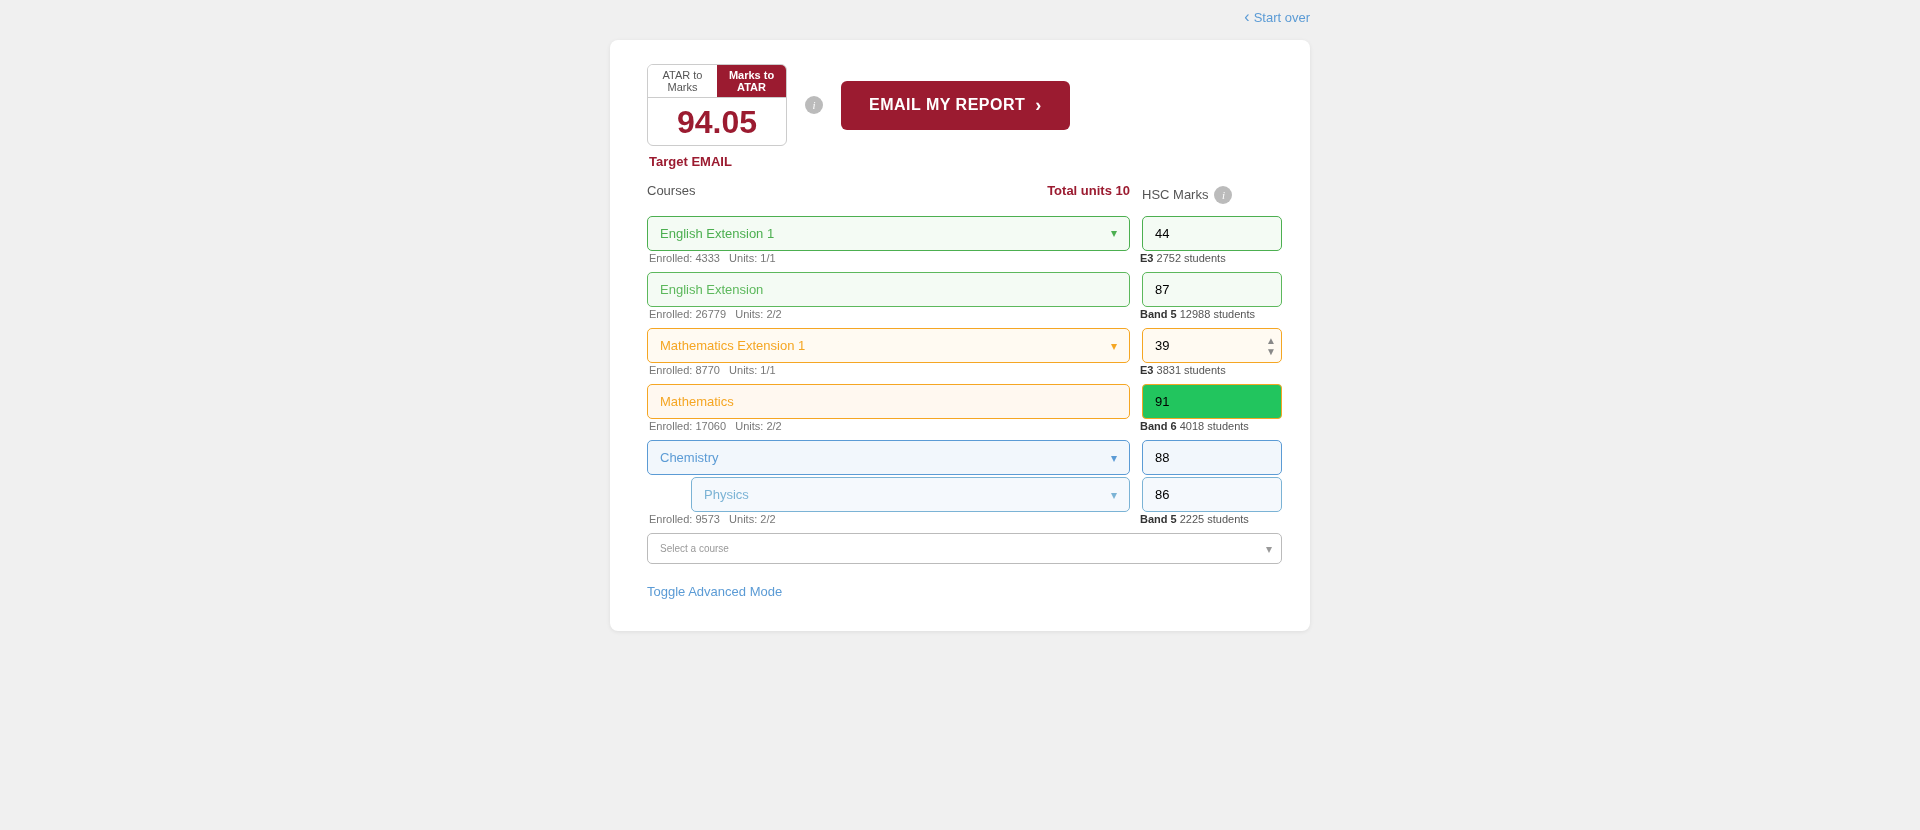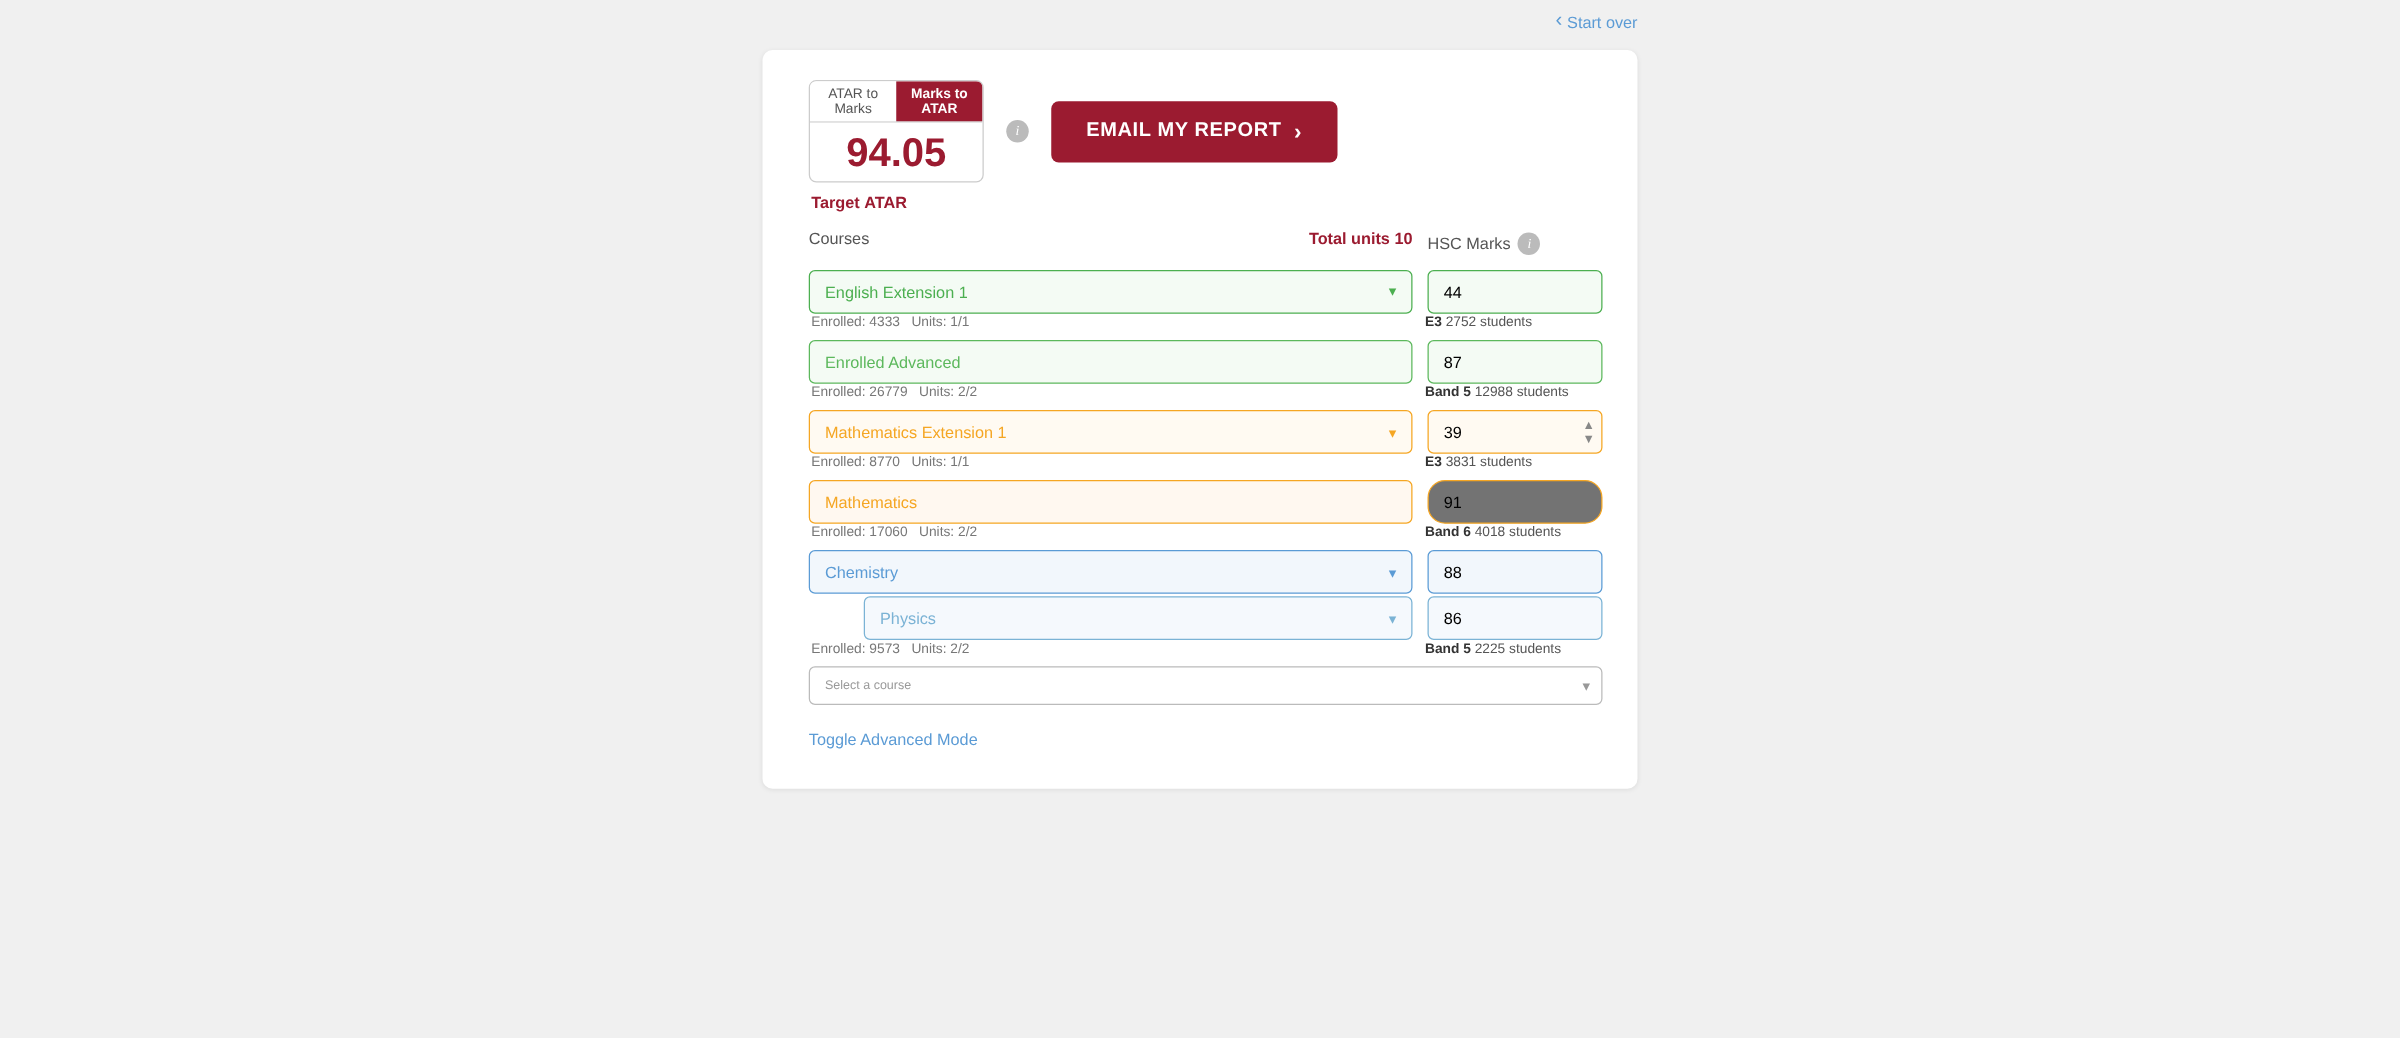--- a/index.html
+++ b/index.html
@@ -277,21 +277,21 @@
           </div>
           <div class="atar-value">94.05</div>
         </div>
         <span class="info-icon">i</span>
         <button class="email-btn">
           <span>EMAIL MY REPORT</span>
           <span class="arrow">›</span>
         </button>
       </div>
       <div class="target-atar">
-        <span>Target</span> <span style="font-weight:bold;">ATAR</span>
+        <span>Target</span> <span style="font-weight:bold;">EMAIL</span>
       </div>
 
       
       <div class="columns-header">
         <div class="col-courses courses-header" style="flex:1; display:flex; justify-content:space-between; align-items:center;">
           <span class="courses-label">Courses</span>
           <span class="total-units">
             <span>Total units</span>&nbsp;<span style="font-weight:bold;">10</span>
           </span>
         </div>
@@ -347,21 +347,21 @@
           font-size:13px;
           font-weight:500;
           border:1.5px solid #5cb85c;
           background:#f4fbf4;
           color:#5cb85c;
           display:flex;
           align-items:center;
           justify-content:space-between;
           cursor:pointer;
         ">
-          <span>Enrolled Advanced</span>
+          <span>English Extension</span>
 
         </div>
       </div>
       <div class="marks-input-wrapper" style="width:140px; position:relative;">
         <input type="text" value="87" class="marks-input" style="width: 100%; border-radius: 5px; padding: 9px 12px; font-size: 13px; border: 1.5px solid rgb(92, 184, 92); background: rgb(244, 251, 244);">
         
       </div>
     </div>
     <div class="course-meta">
       <span class="course-meta-left">
@@ -426,21 +426,21 @@
           display:flex;
           align-items:center;
           justify-content:space-between;
           cursor:pointer;
         ">
           <span>Mathematics</span>
 
         </div>
       </div>
       <div class="marks-input-wrapper" style="width:140px; position:relative;">
-        <input type="text" value="91" class="marks-input" style="width: 100%; border-radius: 14px; padding: 9px 12px; font-size: 13px; border: 1.5px solid rgb(245, 166, 35); background: #737373;">
+        <input type="text" value="91" class="marks-input" style="width: 100%; border-radius: 4px; padding: 9px 12px; font-size: 13px; border: 1.5px solid rgb(245, 166, 35); background: #22c55e;">
         
       </div>
     </div>
     <div class="course-meta">
       <span class="course-meta-left">
         Enrolled: 17060&nbsp;&nbsp; Units: 2/2
       </span>
       <span class="band-info">
         <strong>Band 6</strong> 4018 students
       </span>

